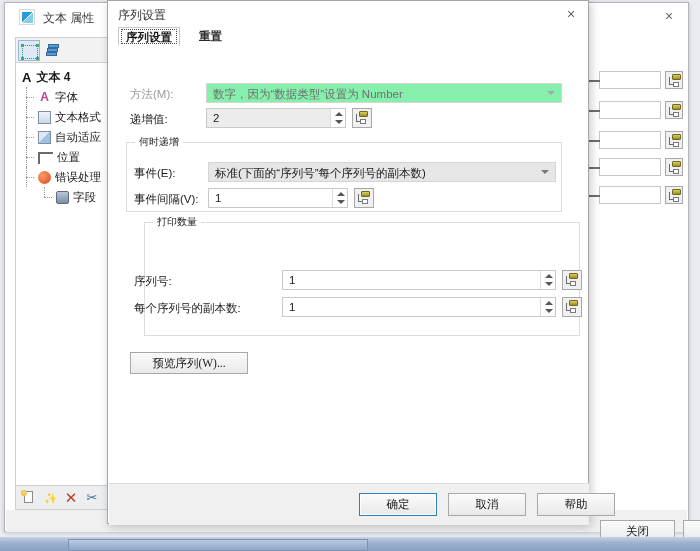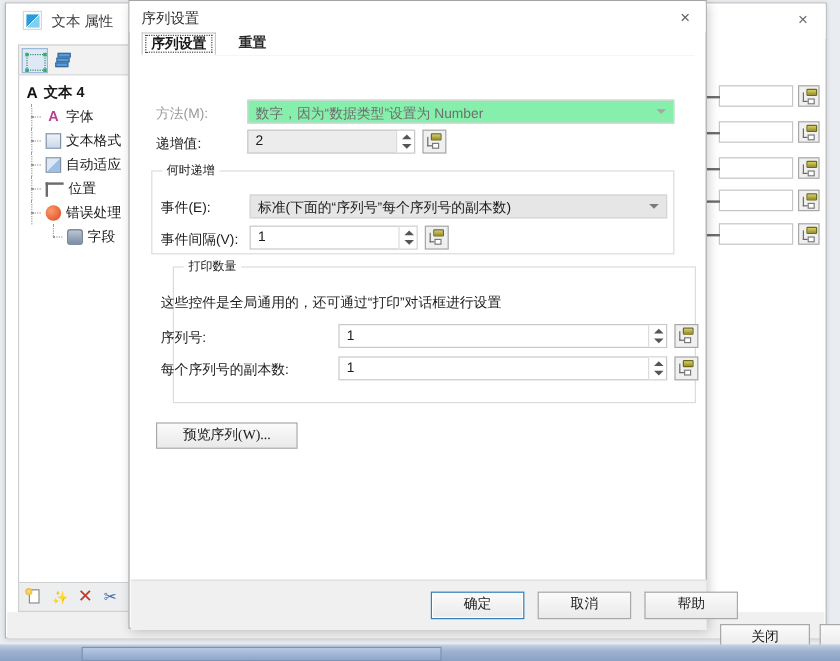--- a/index.html
+++ b/index.html
@@ -394,21 +394,20 @@
           <span class="top"></span>
             <span class="stem"></span>
             <span class="arm"></span>
             <span class="sq"></span>
         </span>
       </div>
 
       <div class="group" style="left:8px;top:176px;width:436px;height:114px;margin-left:18px;">
         <span class="cap">打印数量</span>
       </div>
-      <div class="note" style="left:16px;top:199px;">这些控件是全局通用的，还可通过“打印”对话框进行设置</div>
       <div class="lbl" style="left:16px;top:228px;">序列号:</div>
       <div class="spin" style="left:164px;top:224px;width:274px;">
         <span class="val">1</span>
         <span class="btns">
           <span class="up"></span>
           <span class="dn"></span>
         </span>
       </div>
       <div class="browse-btn" style="left:444px;top:224px;width:20px;height:20px;">
         <span class="fld">

